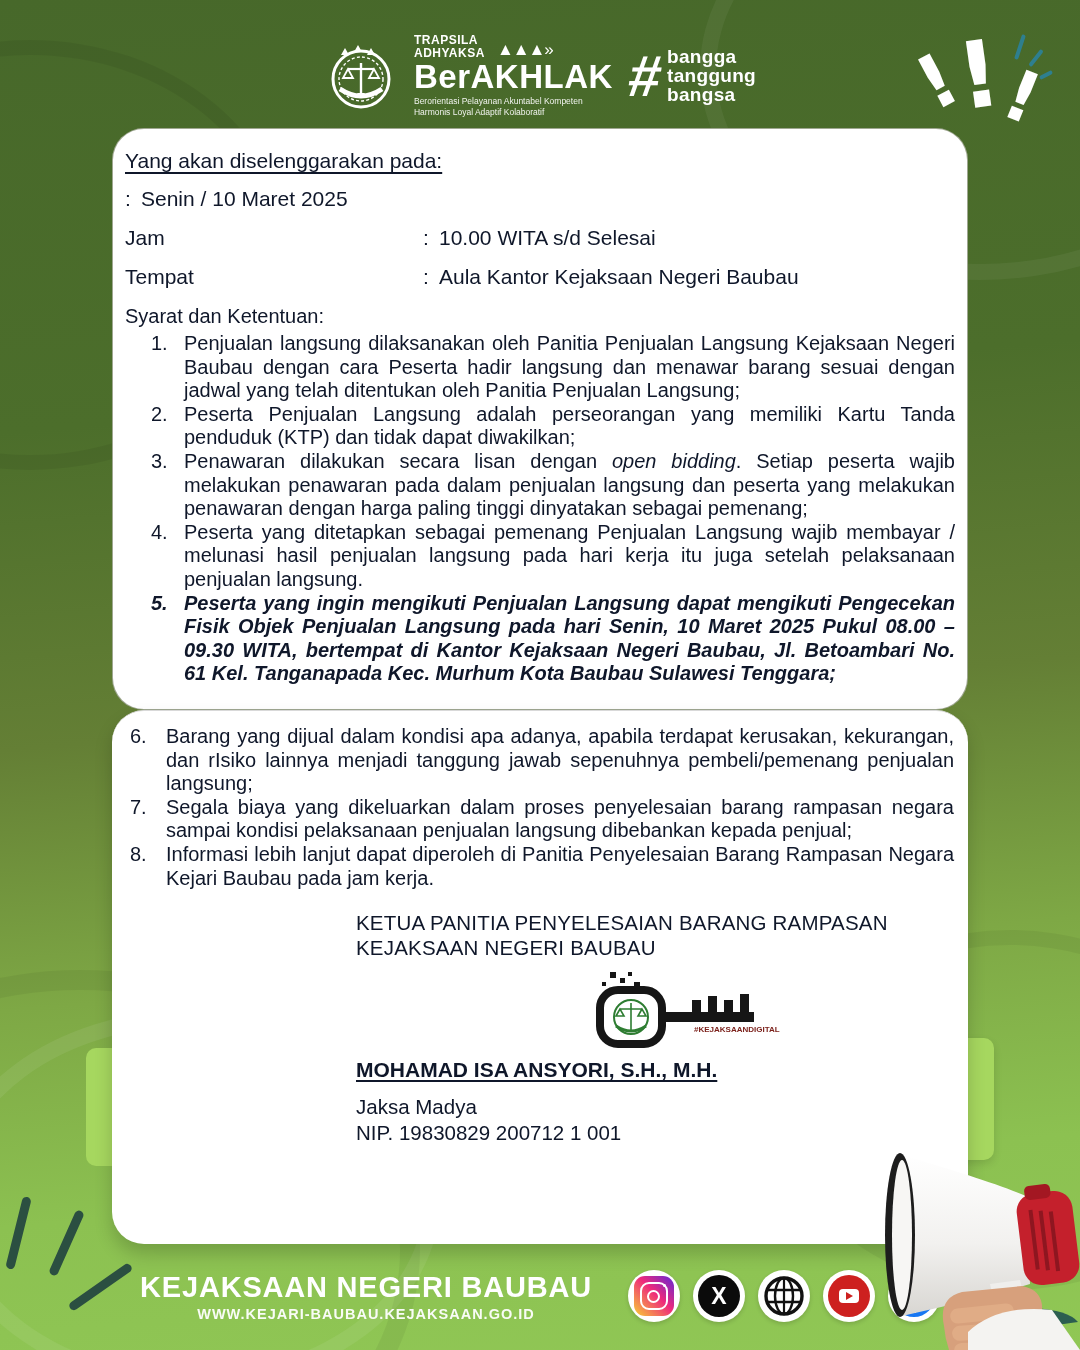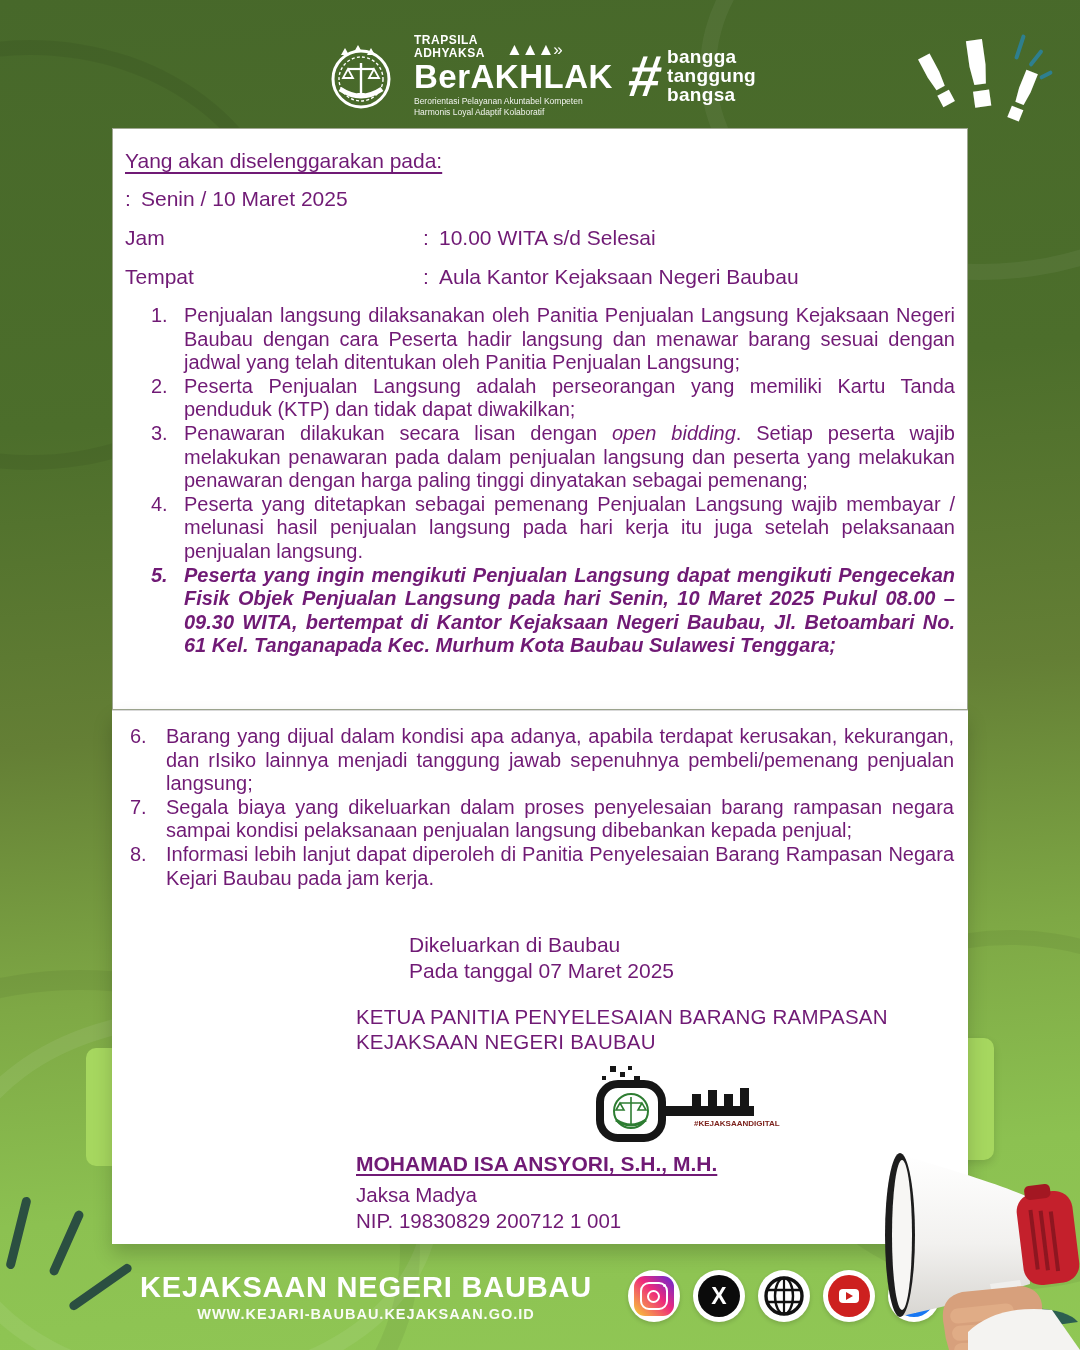--- a/index.html
+++ b/index.html
@@ -14,21 +14,21 @@
   .r1 { width:560px; height:420px; right:-180px; top:-140px; border:16px solid rgba(255,255,255,0.05); }
   .r2 { width:520px; height:430px; left:-230px; top:40px; border:15px solid rgba(0,0,0,0.06); }
   .r3 { width:680px; height:560px; left:-260px; bottom:-180px; border:20px solid rgba(0,0,0,0.05); }
   .r4 { width:500px; height:380px; left:-60px; bottom:-40px; border:16px solid rgba(255,255,255,0.07); }
   .r5 { width:460px; height:360px; right:-160px; bottom:60px; border:15px solid rgba(0,0,0,0.05); }
 
   
   .logo-strip { position:absolute; top:34px; left:0; width:100%; display:flex; justify-content:center; align-items:center; gap:16px; color:#fff; }
   .emblem svg { display:block; }
   .berakhlak { line-height:1; }
-  .berakhlak .topline { display:flex; align-items:flex-end; gap:21px; }
+  .berakhlak .topline { display:flex; align-items:flex-end; gap:12px; }
   .trapsila { font-size:12px; font-weight:700; letter-spacing:0.5px; line-height:1.05; }
   .arrowrow { font-size:17px; letter-spacing:-1px; line-height:1; padding-bottom:1px; }
   .berword { font-size:33px; font-weight:800; letter-spacing:0.5px; margin-top:1px; }
   .bersub { font-size:8.5px; line-height:1.25; margin-top:3px; opacity:0.92; }
   .hashtag-logo { display:flex; align-items:center; gap:6px; }
   .hash-glyph { font-size:58px; font-weight:800; transform:skewX(-8deg); line-height:0.9; }
   .hash-words { font-size:19px; font-weight:800; line-height:1.02; letter-spacing:0.3px; }
 
   
   .exclaims { position:absolute; top:20px; right:30px; width:130px; height:140px; }
@@ -40,21 +40,21 @@
   .sp1 { height:26px; right:28px; top:14px; transform:rotate(18deg); }
   .sp2 { height:20px; right:12px; top:28px; transform:rotate(38deg); }
   .sp3 { height:14px; right:2px; top:48px; transform:rotate(62deg); }
 
   
   .pedestal { position:absolute; background:#a6d75f; border-radius:10px; }
   .ped-left { left:86px; top:1048px; width:42px; height:118px; }
   .ped-right { left:952px; top:1038px; width:42px; height:122px; box-shadow:0 4px 8px rgba(0,0,0,0.12); }
 
   
-  .card { position:absolute; left:112px; width:856px; background:#ffffff; color:#701a75; }
+  .card { position:absolute; left:112px; width:856px; background:#ffffff; color:#0f172a;border-radius:32px; }
   .card-top { top:128px; height:582px; border:1px solid rgba(80,95,55,0.55); padding:18px 12px 0 10px; }
   .card-bottom { top:710px; height:534px; border-top:1px solid #d9d9d9; padding:14px 14px 0 14px; box-shadow:0 10px 18px rgba(0,0,0,0.18); }
 
   .intro-heading { font-size:21px; text-decoration:underline; text-underline-offset:4px; margin:2px 0 14px 2px; }
   .schedule { margin-left:2px; }
   .sched-row { display:flex; font-size:21px; margin-bottom:15px; }
   .sched-label { width:298px; }
   .sched-sep { width:16px; }
   .terms-heading { font-size:20px; margin:16px 0 4px 2px; }
 
@@ -67,21 +67,21 @@
   .term-num { flex:0 0 auto; }
   .term-text { flex:1; text-align:justify; text-align-last:left; }
   .term-row.bi { font-weight:700; font-style:italic; }
   .term-text .it { font-style:italic; }
 
   .issued { margin:42px 0 0 283px; font-size:21px; line-height:26px; }
   .sig-block { margin:20px 0 0 230px; width:650px; text-align:left; }
   .committee { font-size:20.5px; line-height:25px; letter-spacing:0.2px; }
   .keylogo { margin:10px auto 2px; width:230px; height:84px; }
   .signer-name { font-size:21px; font-weight:700; text-decoration:underline; text-underline-offset:3px; margin-top:4px; }
-  .signer-title { font-size:20.5px; margin-top:7px; }
+  .signer-title { font-size:20.5px; margin-top:13px; }
   .signer-nip { font-size:20.5px; margin-top:2px; }
 
   
   .stroke { position:absolute; background:#2b4f41; border-radius:6px; }
   .st1 { width:9px; height:74px; left:14px; top:1196px; transform:rotate(14deg); }
   .st2 { width:9px; height:70px; left:62px; top:1208px; transform:rotate(24deg); }
   .st3 { width:9px; height:74px; left:96px; top:1250px; transform:rotate(55deg); }
 
   
   .footer { position:absolute; left:0; bottom:28px; width:100%; display:flex; justify-content:center; align-items:center; gap:36px; color:#fff; }
@@ -176,20 +176,21 @@
         <span class="sched-label">Jam</span>
         <span class="sched-sep">:</span>
         <span class="sched-value">10.00 WITA s/d Selesai</span>
       </div>
       <div class="sched-row">
         <span class="sched-label">Tempat</span>
         <span class="sched-sep">:</span>
         <span class="sched-value">Aula Kantor Kejaksaan Negeri Baubau</span>
       </div>
     </div>
+  <div class="terms-heading">Syarat dan Ketentuan:</div>
   <div class="terms terms-1">
       <div class="term-row">
         <span class="term-num">1.</span>
         <p class="term-text"><span>Penjualan langsung dilaksanakan oleh Panitia Penjualan Langsung Kejaksaan Negeri Baubau dengan cara Peserta hadir langsung dan menawar barang sesuai dengan jadwal yang telah ditentukan oleh Panitia Penjualan Langsung;</span></p>
       </div>
       <div class="term-row">
         <span class="term-num">2.</span>
         <p class="term-text"><span>Peserta Penjualan Langsung adalah perseorangan yang memiliki Kartu Tanda penduduk (KTP) dan tidak dapat diwakilkan;</span></p>
       </div>
       <div class="term-row">
@@ -215,24 +216,20 @@
       </div>
       <div class="term-row">
         <span class="term-num">7.</span>
         <p class="term-text"><span>Segala biaya yang dikeluarkan dalam proses penyelesaian barang rampasan negara sampai kondisi pelaksanaan penjualan langsung dibebankan kepada penjual;</span></p>
       </div>
       <div class="term-row">
         <span class="term-num">8.</span>
         <p class="term-text"><span>Informasi lebih lanjut dapat diperoleh di Panitia Penyelesaian Barang Rampasan Negara Kejari Baubau pada jam kerja.</span></p>
       </div>
     </div>
-  <div class="issued">
-    <div>Dikeluarkan di Baubau</div>
-    <div>Pada tanggal 07 Maret 2025</div>
-  </div>
   <div class="sig-block">
     <div class="committee">KETUA PANITIA PENYELESAIAN BARANG RAMPASAN</div>
     <div class="committee">KEJAKSAAN NEGERI BAUBAU</div>
     <div class="keylogo">
       <svg width="230" height="84" viewBox="0 0 230 84">
         <g fill="#161616">
           <rect x="44" y="2" width="6" height="6"></rect>
             <rect x="54" y="8" width="5" height="5"></rect>
           <rect x="62" y="2" width="4" height="4"></rect>
             <rect x="36" y="12" width="4" height="4"></rect>

